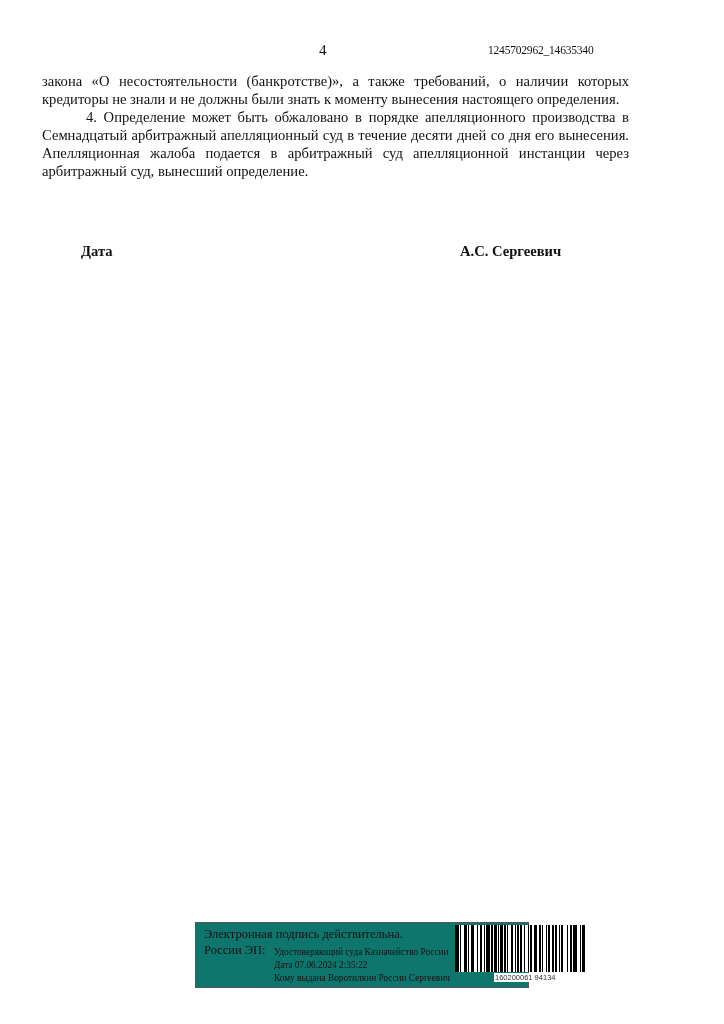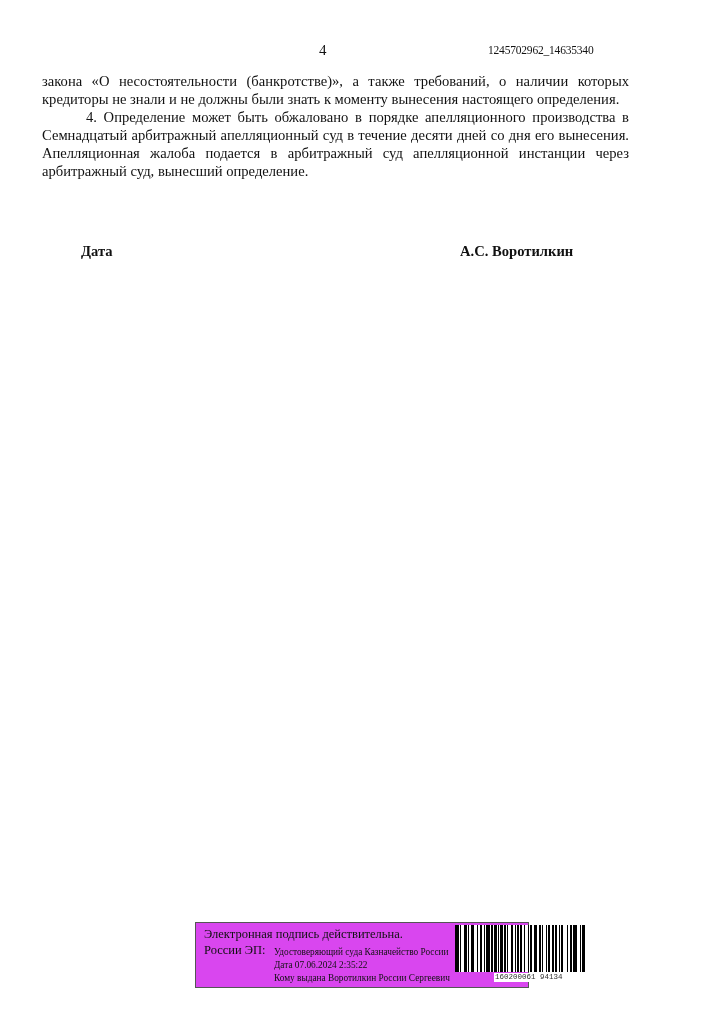--- a/index.html
+++ b/index.html
@@ -51,21 +51,21 @@
       font-weight: bold;
     }
     .signature-role { position: absolute; left: 81px; }
     .signature-name { position: absolute; left: 460px; }
 
     .stamp-box {
       position: absolute;
       left: 195px; top: 922px;
       width: 334px; height: 66px;
       border: 1px solid #555555;
-      background: #d946ef;
+      background: #0f766e;
     }
     .stamp-title {
       position: absolute;
       left: 8px; top: 4px;
       font-size: 12.5px;
       line-height: 15px;
       white-space: nowrap;
     }
     .stamp-label {
       position: absolute;
@@ -85,21 +85,21 @@
       position: absolute;
       left: 455px; top: 925px;
       width: 131px; height: 47px;
       display: flex;
       align-items: stretch;
     }
     .barcode span { display: block; height: 100%; }
     .barcode-number {
       position: absolute;
       left: 494px; top: 973px;
-      font-family: Liberation Mono, monospace;
+      font-family: Liberation Sans, sans-serif;
       font-size: 7.5px;
       line-height: 9px;
       color: #333333;
       background: #ffffff;
       padding: 0 1px;
     }
   </style>
 </head>
 <body>
 
@@ -108,21 +108,21 @@
   <div class="page-number">4</div>
   <div class="doc-id">1245702962_14635340</div>
 
   <div class="body-text">
     <p class="cont">закона «О несостоятельности (банкротстве)», а также требований, о наличии которых кредиторы не знали и не должны были знать к моменту вынесения настоящего определения.</p>
     <p class="indent">4. Определение может быть обжаловано в порядке апелляционного производства в Семнадцатый арбитражный апелляционный суд в течение десяти дней со дня его вынесения. Апелляционная жалоба подается в арбитражный суд апелляционной инстанции через арбитражный суд, вынесший определение.</p>
   </div>
 
   <div class="signature-row">
     <span class="signature-role">Дата</span>
-    <span class="signature-name">А.С. Воротилкин</span>
+    <span class="signature-name">А.С. Сергеевич</span>
   </div>
 
   <div class="stamp-box">
     <div class="stamp-title">Электронная подпись действительна.</div>
     <div class="stamp-label">России ЭП:</div>
     <div class="stamp-details">
       <div>Удостоверяющий суда Казначейство России</div>
       <div>Дата 07.06.2024 2:35:22</div>
       <div>Кому выдана Воротилкин России Сергеевич</div>
     </div>

